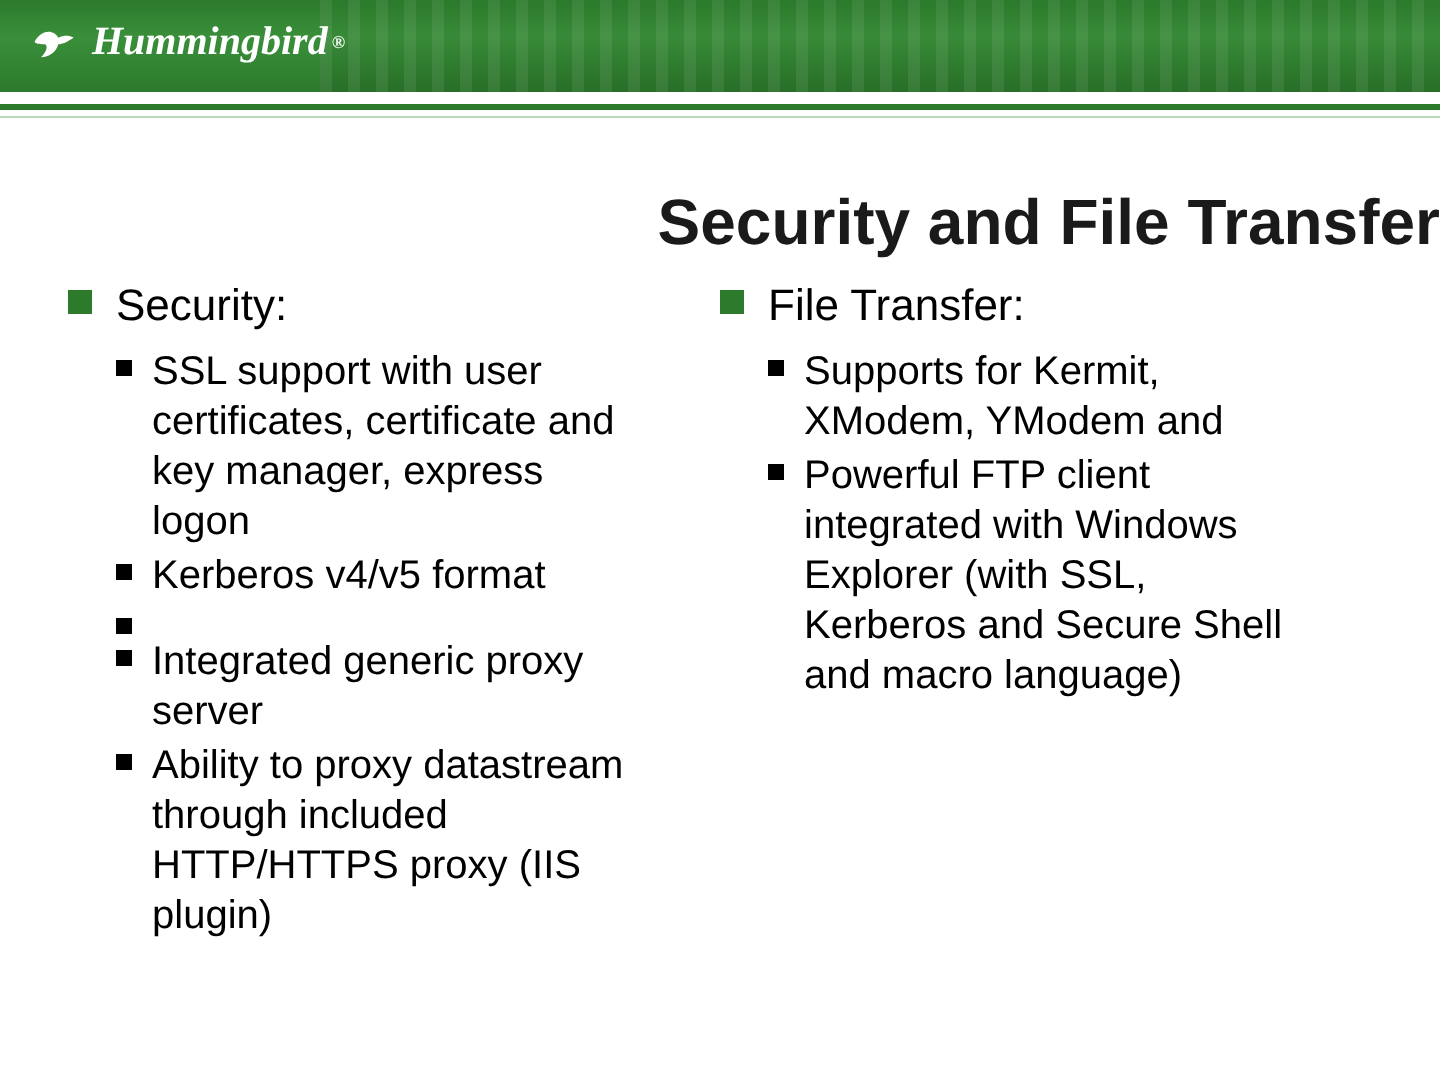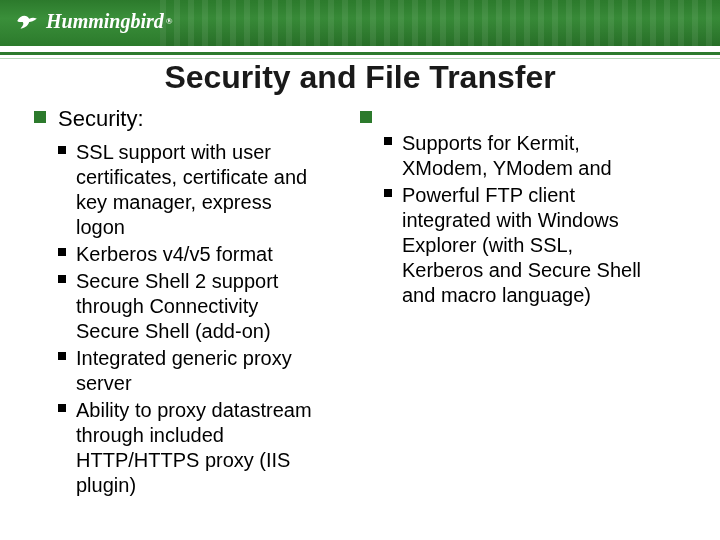--- a/index.html
+++ b/index.html
@@ -5,21 +5,21 @@
 html,body{margin:0;padding:0;width:720px;height:540px;background:#fff;font-family:Arial,Helvetica,sans-serif;overflow:hidden;}
 .banner{height:46px;background:linear-gradient(#2c7a2c,#3a8f3a 40%,#2c7a2c);position:relative;padding-left:16px;}
 .skyline{position:absolute;top:0;left:160px;right:0;height:46px;background:repeating-linear-gradient(90deg,rgba(255,255,255,0.12) 0 6px,rgba(255,255,255,0) 6px 14px),linear-gradient(to top,rgba(0,0,0,0.15),rgba(0,0,0,0));opacity:.6;}
 .brand{position:absolute;left:14px;top:8px;display:flex;align-items:center;color:#fff;font-family:Georgia,'Times New Roman',serif;font-style:italic;font-size:20px;font-weight:600;}
 .brand svg{margin-right:6px;flex:0 0 auto;}
 .brand sup{font-size:9px;font-style:normal;margin-left:2px;vertical-align:super;}
 .rules{margin-top:6px;}
 .rules .r1{height:3px;background:#2c7a2c;}
 .rules .gap{height:3px;}
 .rules .r2{height:1px;background:#b8d8b8;}
-.title{font-family:Arial,Helvetica,sans-serif;font-weight:700;color:#1a1a1a;font-size:32px;text-align:center;margin:0 0 10px;}
+.title{font-family:Arial,Helvetica,sans-serif;font-weight:700;color:#1a1a1a;font-size:32px;text-align:right;margin:34px 0 10px;}
 .cols{display:flex;padding:0 34px;}
 .col{flex:1 1 50%;}
 .h2row{display:flex;align-items:flex-start;margin-bottom:8px;}
 .sq{width:12px;height:12px;background:#2c7a2c;flex:0 0 auto;margin-top:5px;margin-right:12px;}
 .h2{font-size:22px;color:#000;}
 .items{padding-left:24px;}
 .irow{display:flex;align-items:flex-start;margin-bottom:2px;}
 .bsq{width:8px;height:8px;background:#000;flex:0 0 auto;margin-top:6px;margin-right:10px;}
 .itext{font-size:20px;line-height:1.25;color:#000;max-width:250px;}
 </style>
@@ -55,36 +55,36 @@
       <div class="irow">
           <div class="bsq"></div>
           <div class="itext">SSL support with user certificates, certificate and key manager, express logon</div>
         </div>
       <div class="irow">
           <div class="bsq"></div>
           <div class="itext">Kerberos v4/v5 format</div>
         </div>
       <div class="irow">
           <div class="bsq"></div>
-          <div class="itext">Secure Shell 2 support through Connectivity Secure Shell (add-on)</div>
         </div>
       <div class="irow">
           <div class="bsq"></div>
           <div class="itext">Integrated generic proxy server</div>
         </div>
       <div class="irow">
           <div class="bsq"></div>
           <div class="itext">Ability to proxy datastream through included HTTP/HTTPS proxy (IIS plugin)</div>
         </div>
     </div>
   </div>
 
   <div class="col">
     <div class="h2row">
       <div class="sq"></div>
+      <div class="h2">File Transfer:</div>
     </div>
     <div class="items">
       <div class="irow">
           <div class="bsq"></div>
           <div class="itext">Supports for Kermit, XModem, YModem and</div>
         </div>
       <div class="irow">
           <div class="bsq"></div>
           <div class="itext">Powerful FTP client integrated with Windows Explorer (with SSL, Kerberos and Secure Shell and macro language)</div>
         </div>

